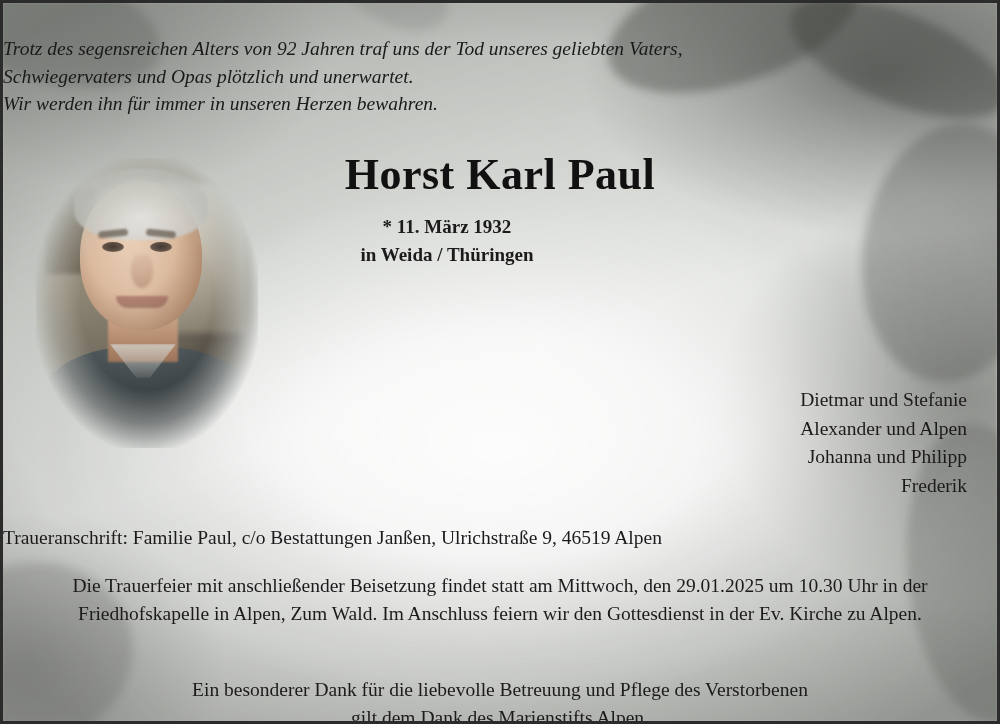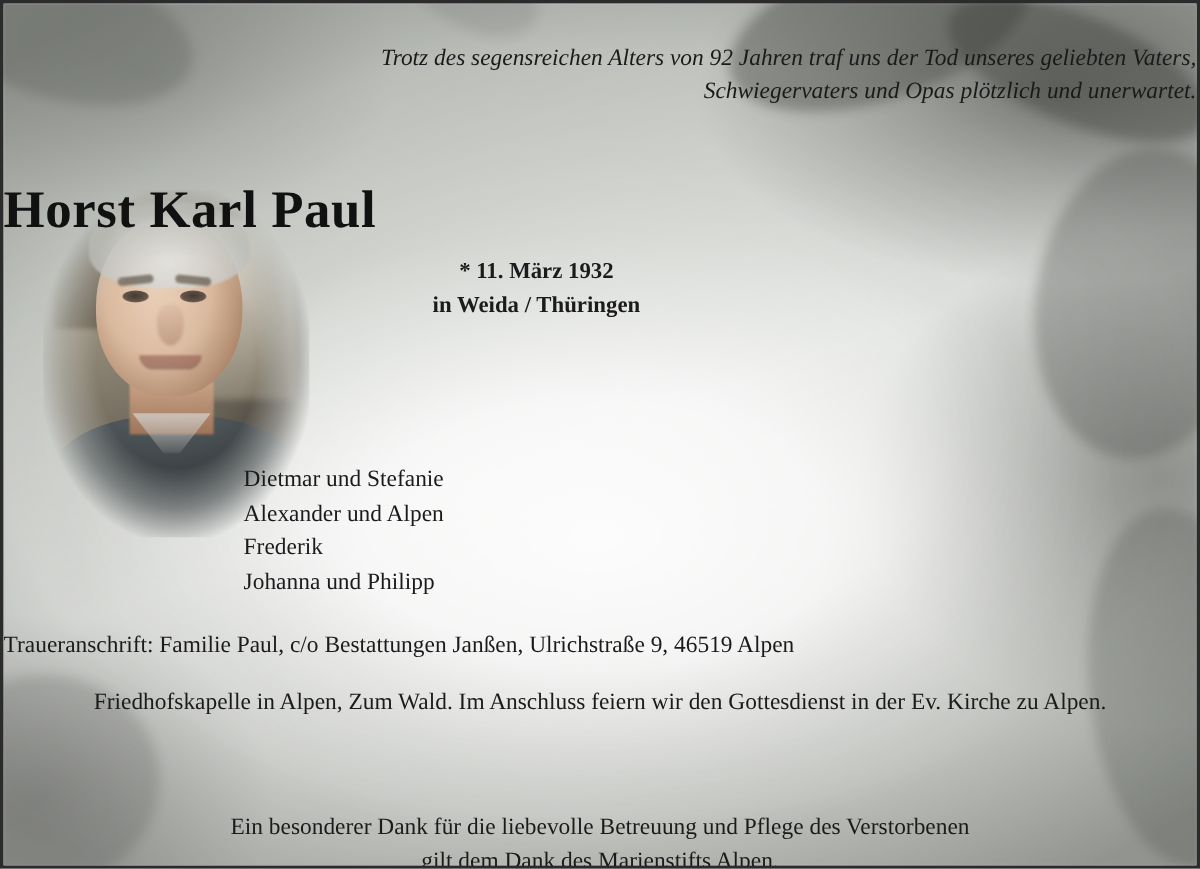--- a/index.html
+++ b/index.html
@@ -58,33 +58,33 @@
     width: 100%;
     height: 100%;
     color: #1b1b1b;
   }
 
   .intro {
     position: absolute;
     top: 32px;
     left: 0;
     right: 0;
-    text-align: right;
+    text-align: left;
     font-style: italic;
     font-size: 19.5px;
     line-height: 1.42;
     color: #1a1a1a;
   }
 
   .name {
     position: absolute;
     top: 146px;
     left: 0;
     right: 0;
-    text-align: left;
+    text-align: center;
     font-family: "Liberation Serif", serif;
     font-weight: bold;
     font-size: 44px;
     letter-spacing: 0.5px;
     color: #111111;
   }
 
   .dates {
     position: absolute;
     top: 210px;
@@ -108,21 +108,21 @@
     text-align: center;
     font-size: 19.5px;
     line-height: 1.42;
   }
 
   .family {
     position: absolute;
     top: 383px;
     left: 200px;
     right: 30px;
-    text-align: left;
+    text-align: right;
     font-size: 19.5px;
     line-height: 1.47;
   }
 
   .address {
     position: absolute;
     top: 524px;
     left: 0;
     right: 0;
     text-align: left;
@@ -272,47 +272,49 @@
         <div class="ph-nose"></div>
         <div class="ph-mouth"></div>
         <div class="ph-collar"></div>
         <div class="ph-soft"></div>
       </div>
     </div>
 
     <div class="intro">
       <div>Trotz des segensreichen Alters von 92 Jahren traf uns der Tod unseres geliebten Vaters,</div>
       <div>Schwiegervaters und Opas plötzlich und unerwartet.</div>
+      <div>Wir werden ihn für immer in unseren Herzen bewahren.</div>
     </div>
 
     <div class="name">Horst Karl Paul</div>
 
     <div class="dates">
       <div class="col">
         <div>
           <span class="sym">*</span>
           <span>11. März 1932</span>
         </div>
         <div>in Weida / Thüringen</div>
       </div>
       <div class="col">
       </div>
     </div>
 
 
     <div class="family">
       <div>Dietmar und Stefanie</div>
       <div>Alexander und Alpen</div>
+      <div>Johanna und Philipp</div>
       <div>Frederik</div>
-      <div>Johanna und Philipp</div>
     </div>
 
     <div class="address">Traueranschrift: Familie Paul, c/o Bestattungen Janßen, Ulrichstraße 9, 46519 Alpen</div>
 
     <div class="ceremony">
+      <div>Die Trauerfeier mit anschließender Beisetzung findet statt am Mittwoch, den 29.01.2025 um 10.30 Uhr in der</div>
       <div>Friedhofskapelle in Alpen, Zum Wald. Im Anschluss feiern wir den Gottesdienst in der Ev. Kirche zu Alpen.</div>
     </div>
 
     <div class="thanks">
       <div>Ein besonderer Dank für die liebevolle Betreuung und Pflege des Verstorbenen</div>
       <div>gilt dem Dank des Marienstifts Alpen.</div>
     </div>
 
   </div>
 </div>

